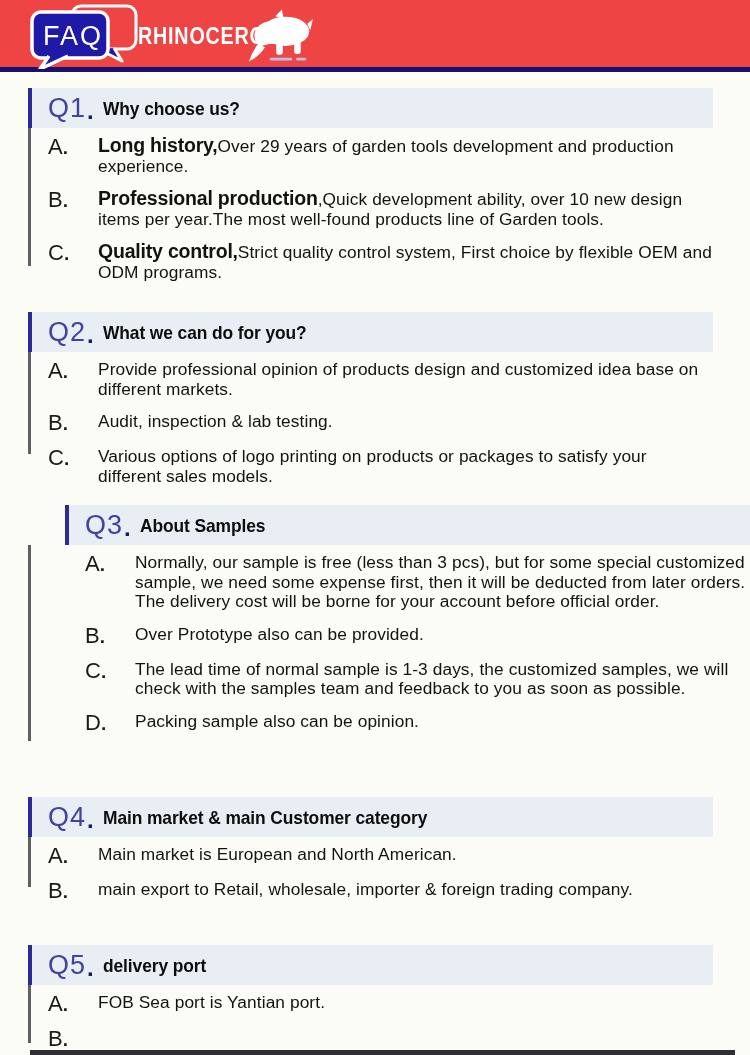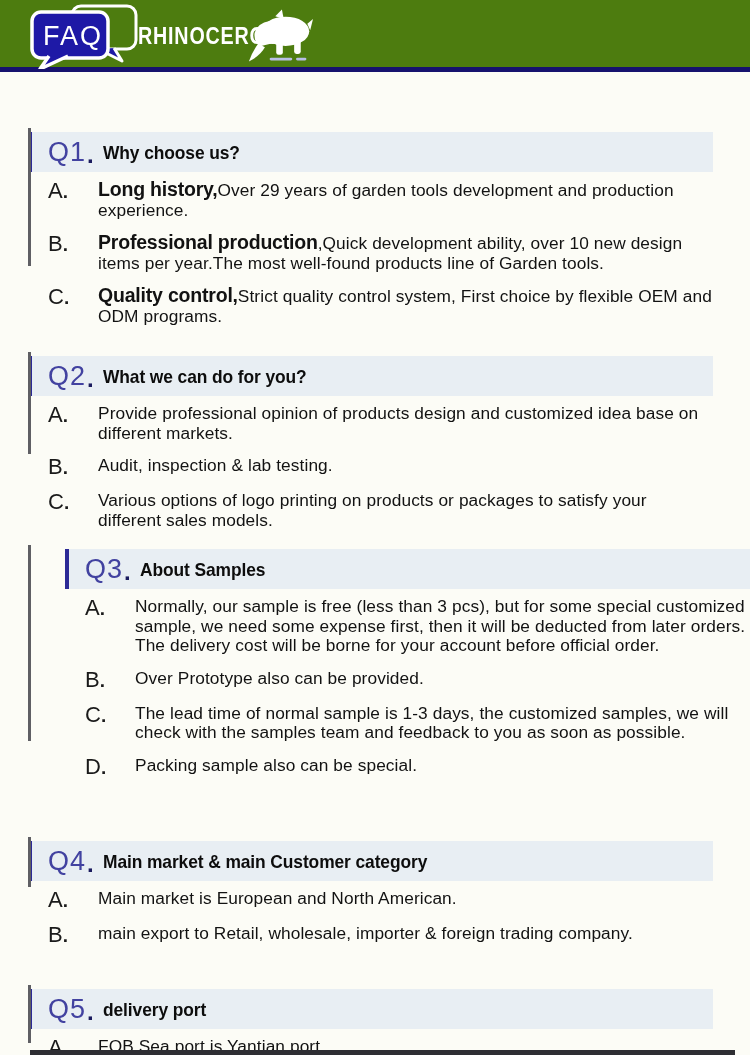--- a/index.html
+++ b/index.html
@@ -5,39 +5,39 @@
   html,body{margin:0;padding:0;}
   body{
     width:750px;height:1055px;position:relative;overflow:hidden;
     background:#FCFCF6;
     font-family:"Liberation Sans","DejaVu Sans",sans-serif;
     color:#141414;
   }
   
   .banner{
     position:absolute;top:0;left:0;width:750px;height:67px;
-    background:#4d7c0f;border-bottom:5px solid #16126E;
+    background:#ef4444;border-bottom:5px solid #16126E;
   }
   .faq-logo{position:absolute;left:26px;top:3px;width:122px;height:66px;}
   .brand{
     position:absolute;left:138px;top:22px;color:#ffffff;
     font-weight:bold;font-size:24px;letter-spacing:1px;white-space:nowrap;
     transform:scaleX(0.82);transform-origin:left center;
   }
   .brand sup{font-size:10px;vertical-align:super;}
   .rhino{position:absolute;left:247px;top:6px;width:66px;height:60px;}
 
   
   .section{position:absolute;left:28px;width:690px;}
   #s1{top:88px;} #s2{top:312px;} #s3{top:505px;padding-left:37px;} #s4{top:797px;} #s5{top:945px;}
 
   .q-bar{
     height:40px;width:685px;box-sizing:border-box;
     background:#E8EEF3;border-left:4px solid #2C2A96;
-    display:flex;align-items:center;padding-left:16px;margin-top:44px;
+    display:flex;align-items:center;padding-left:16px;
   }
   .q-num{font-size:27px;color:#4242A0;letter-spacing:1px;line-height:1;}
   .q-dot{font-size:24px;font-weight:bold;color:#1B1B5E;line-height:1;margin:6px 9px 0 1px;}
   .q-title{
     font-size:18.5px;font-weight:bold;color:#0d0d0d;
     display:inline-block;transform:scaleX(0.94);transform-origin:left center;
     letter-spacing:-0.1px;white-space:nowrap;margin-top:2px;
   }
   .rail{position:absolute;left:0;top:40px;width:3px;background:#5F5F64;}
   .r1{height:138px;} .r2{height:102px;} .r3{height:196px;} .r4{height:50px;} .r5{height:58px;}
@@ -146,21 +146,21 @@
     <div class="item">
       <span class="marker"><span>B</span><span class="mdot">.</span></span>
       <p class="text"><span>Over Prototype also can be provided.</span></p>
     </div>
     <div class="item">
       <span class="marker"><span>C</span><span class="mdot">.</span></span>
       <p class="text"><span>The lead time of normal sample is 1-3 days, the customized samples, we will check with the samples team and feedback to you as soon as possible.</span></p>
     </div>
     <div class="item">
       <span class="marker"><span>D</span><span class="mdot">.</span></span>
-      <p class="text"><span>Packing sample also can be special.</span></p>
+      <p class="text"><span>Packing sample also can be opinion.</span></p>
     </div>
   </div>
 </div>
 
 <div class="section" id="s4">
   <div class="q-bar">
     <span class="q-num">Q4</span>
       <span class="q-dot">.</span>
       <span class="q-title">Main market &amp; main Customer category</span>
   </div>

